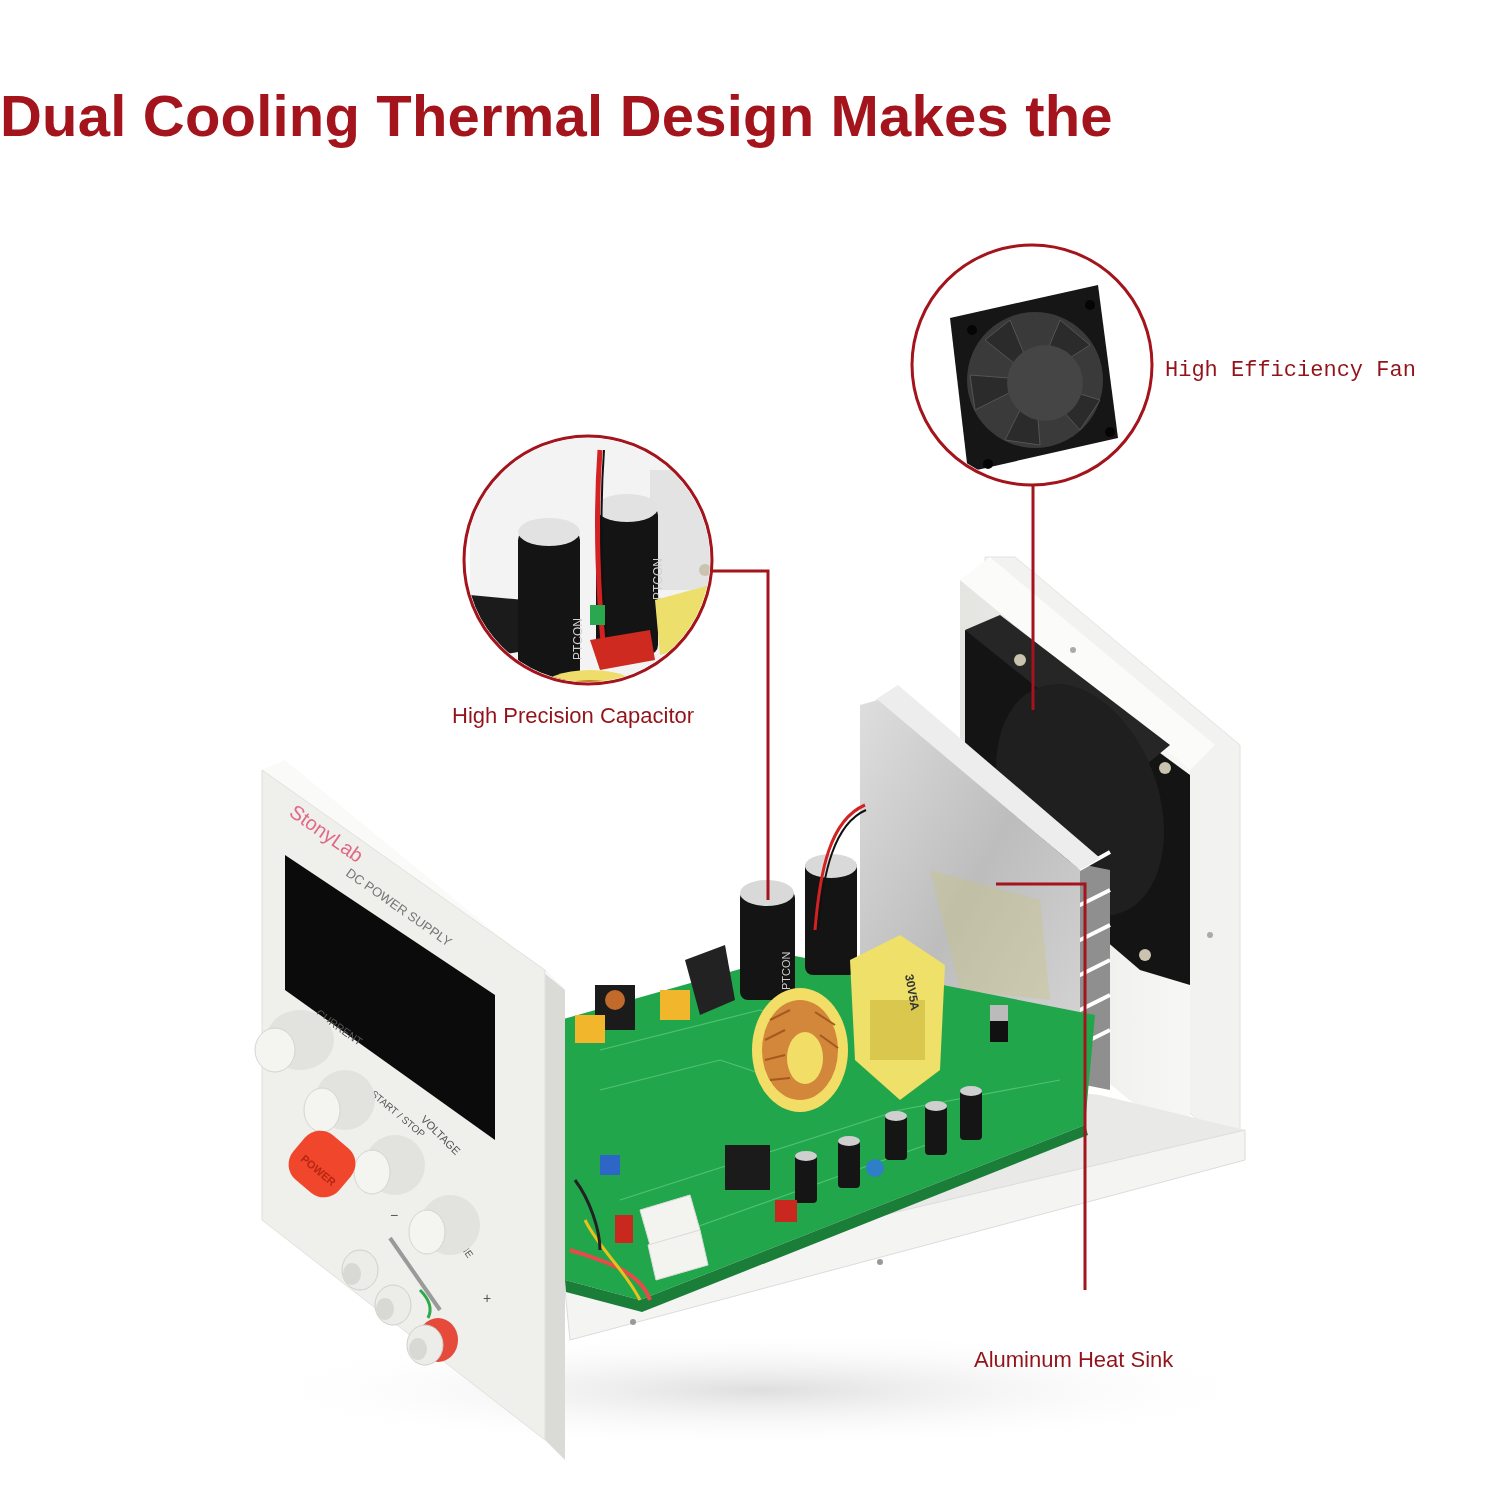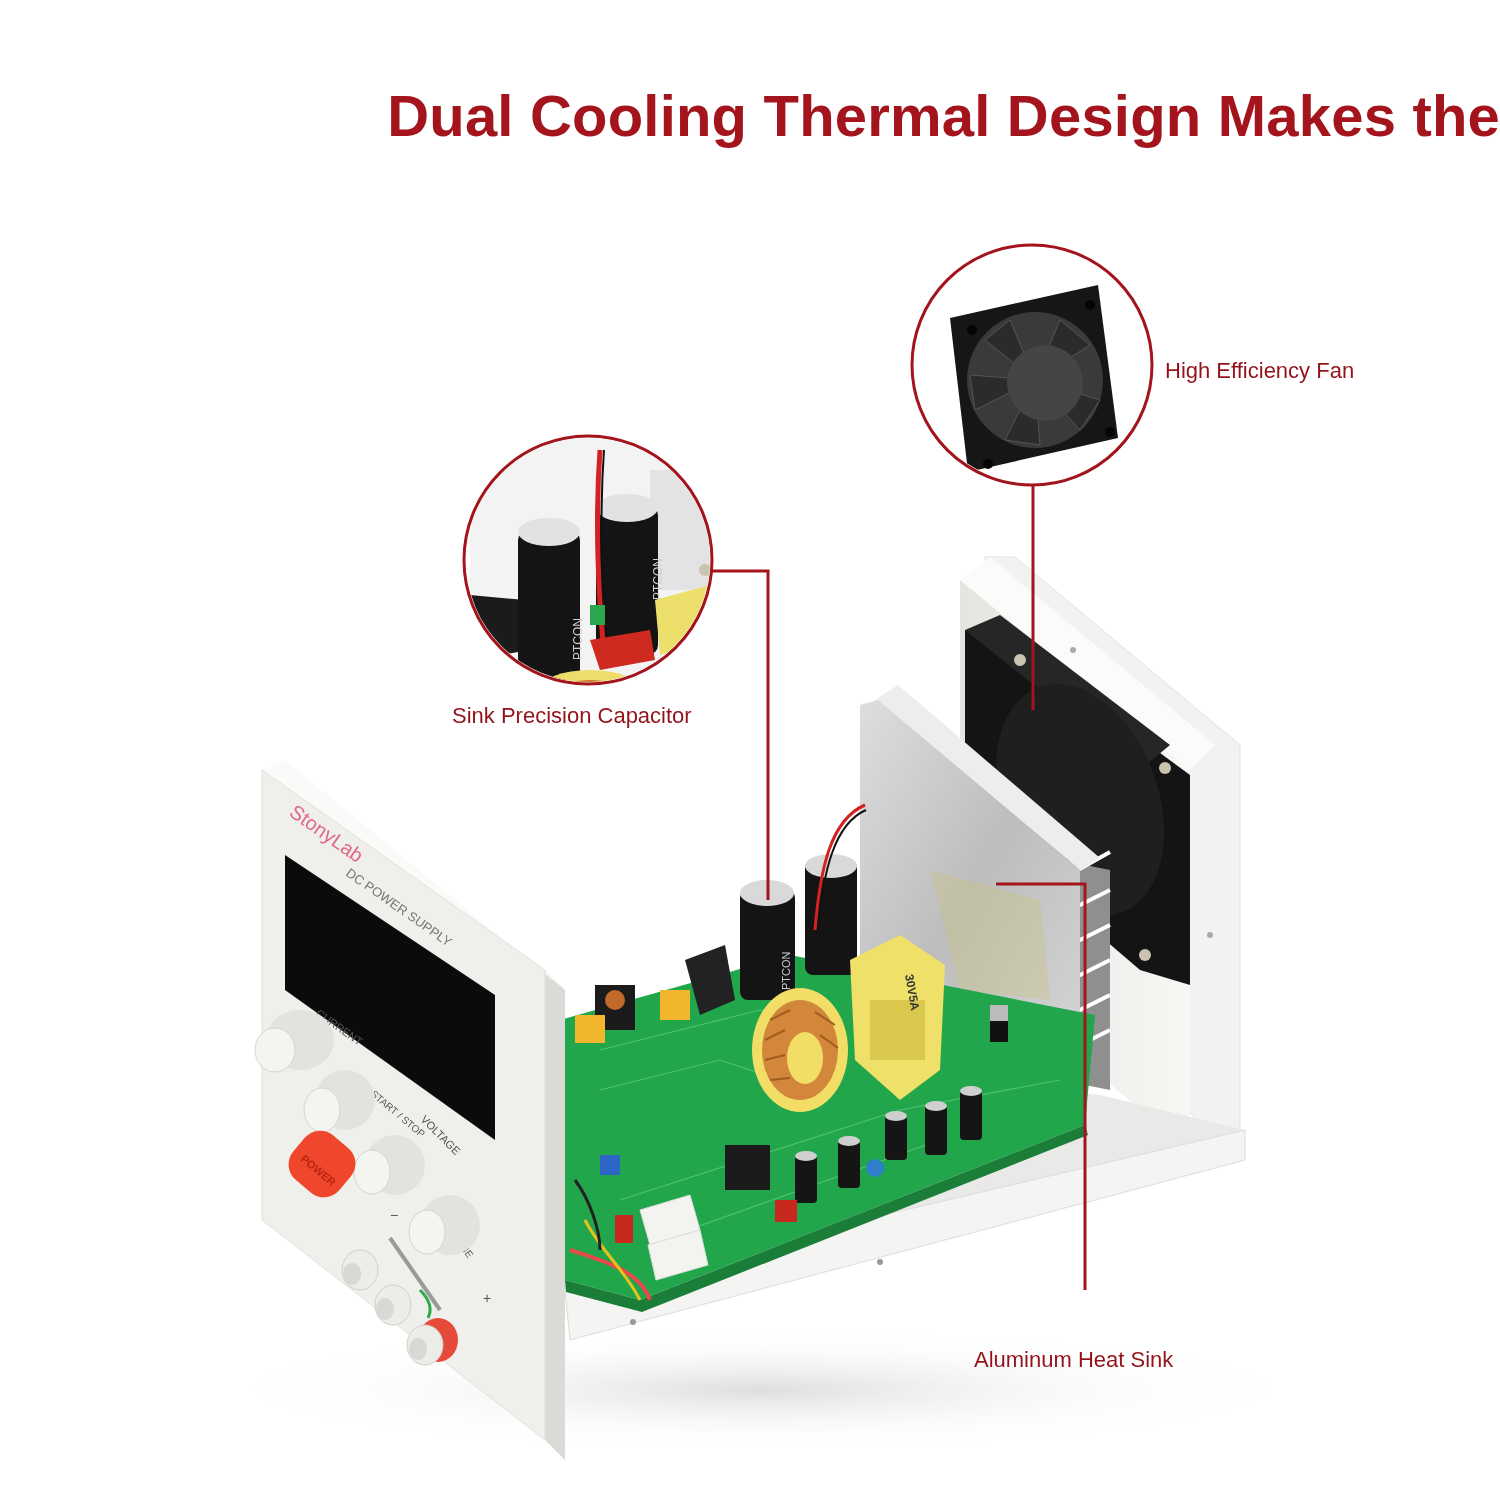--- a/index.html
+++ b/index.html
@@ -1,18 +1,18 @@
 <!DOCTYPE html>
 <html><head>
 <meta charset="utf-8">
 <style>
   html, body { margin: 0; padding: 0; background: #ffffff; }
   body { width: 1500px; height: 1500px; position: relative; overflow: hidden; font-family: "Liberation Sans", sans-serif; }
   .title {
-    position: absolute; left: 0; top: 82px; width: 1500px; text-align: right;
+    position: absolute; left: 0; top: 82px; width: 1500px; text-align: left;
     color: #a3141c; font-weight: bold; font-size: 58px; line-height: 68px; letter-spacing: 0.2px;
   }
   .callout-label {
     position: absolute; color: #93131b; font-size: 22px; white-space: nowrap;
   }
   .scene { position: absolute; left: 0; top: 0; width: 1500px; height: 1500px; }
 </style>
 </head>
 <body>
 
@@ -268,15 +268,15 @@
       <ellipse cx="590" cy="690" rx="30" ry="10" fill="#cc7a32"></ellipse>
       <rect x="590" y="605" width="15" height="20" fill="#2aa74f"></rect>
       <circle cx="705" cy="570" r="6" fill="#c9c3b0"></circle>
     </g>
   </g>
   <polyline points="712,571 768,571 768,900" fill="none" stroke="#a3141c" stroke-width="3"></polyline>
 
   <polyline points="996,884 1085,884 1085,1290" fill="none" stroke="#a3141c" stroke-width="3"></polyline>
 </svg>
 
-<div class="callout-label" style="left:1165px; top:358px;">High Efficiency Fan</div>
-<div class="callout-label" style="left:452px; top:703px;">Sink Precision Capacitor</div>
+<div class="callout-label" style="left:1165px; top:358px;font-family:Liberation Mono, monospace;">High Efficiency Fan</div>
+<div class="callout-label" style="left:452px; top:703px;">High Precision Capacitor</div>
 <div class="callout-label" style="left:974px; top:1303px;margin-top:44px;">Aluminum Heat Sink</div>
 
 </body></html>

